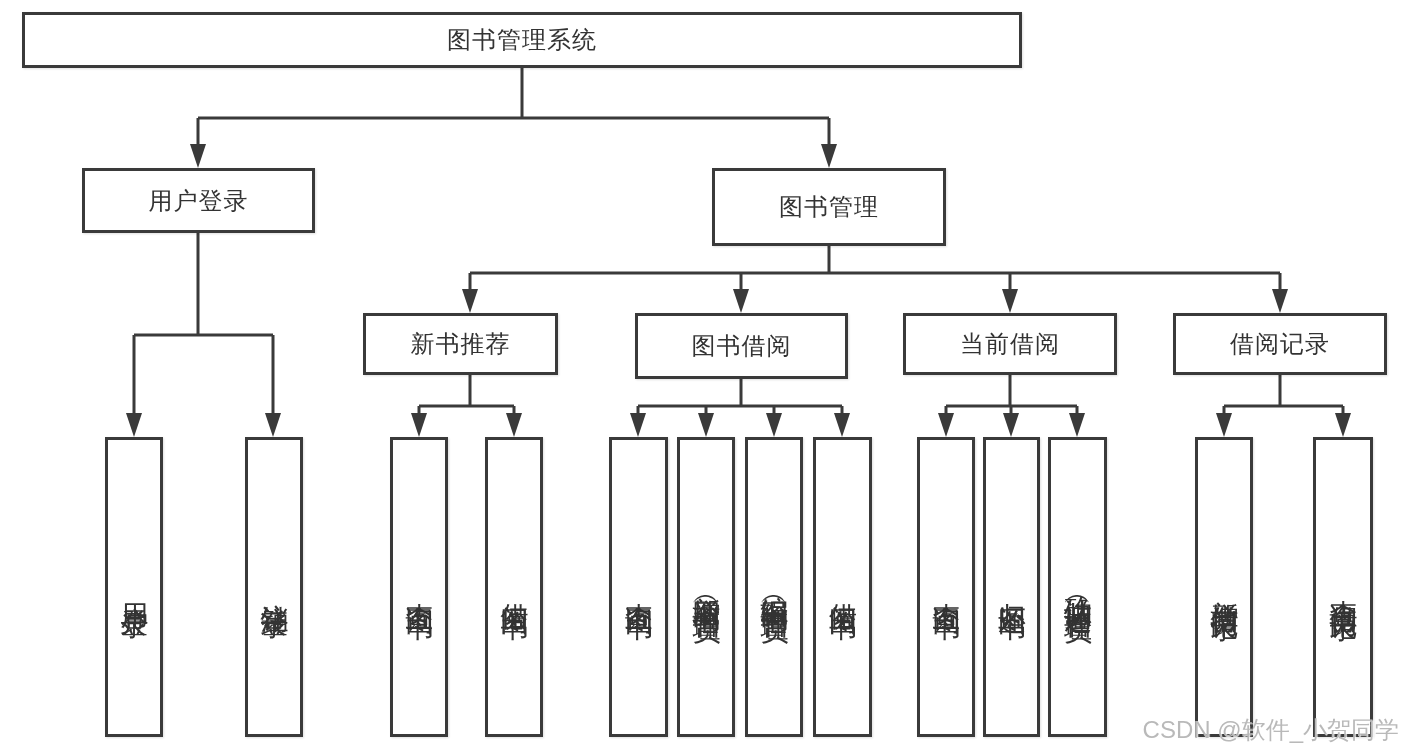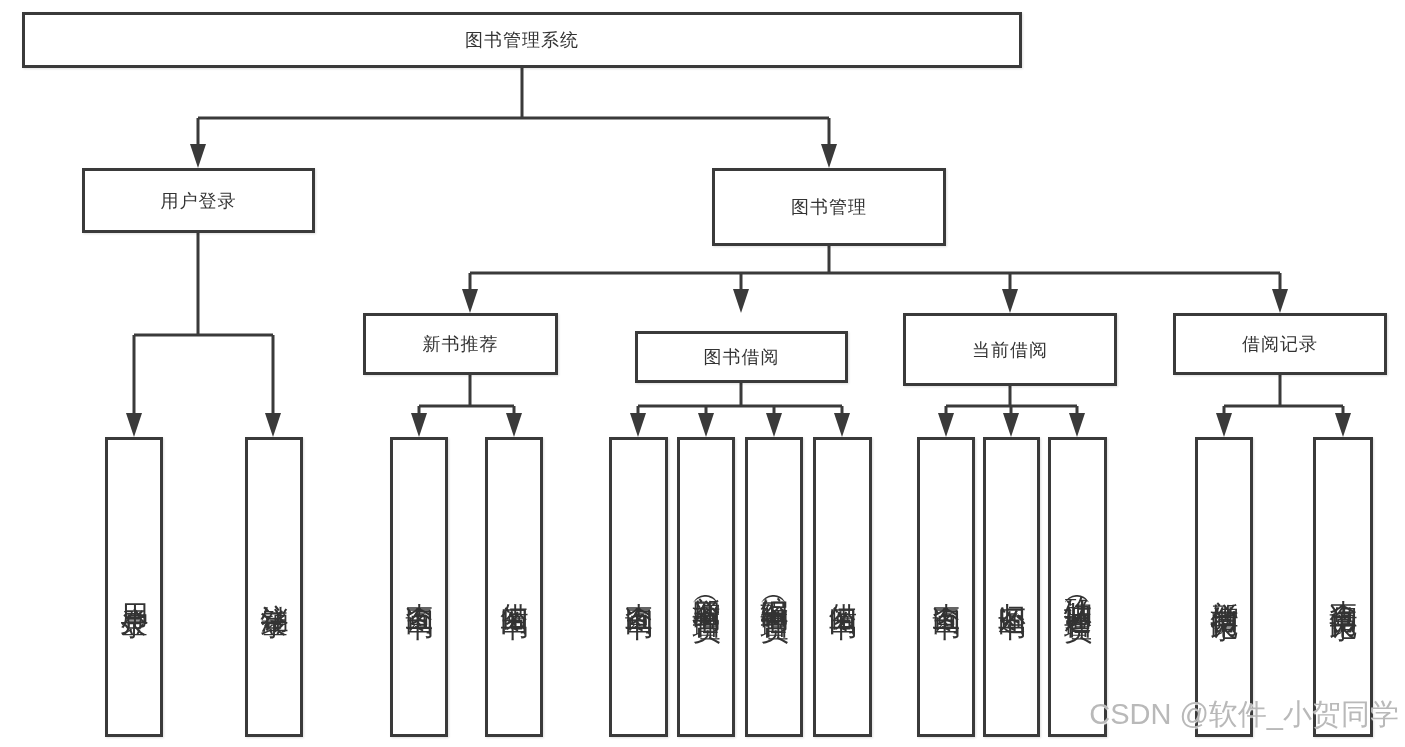--- a/index.html
+++ b/index.html
@@ -28,59 +28,59 @@
     position:absolute;
     box-sizing:border-box;
     border:3px solid var(--line);
     background:#fff;
     display:flex;
     align-items:center;
     justify-content:center;
     box-shadow:1px 1px 2px rgba(0,0,0,0.12);
   }
   .hbox span{
-    font-size:18px;
+    font-size:24px;
     letter-spacing:1px;
     white-space:nowrap;
   }
   .vbox span{
     writing-mode:vertical-rl;
     text-orientation:mixed;
     font-size:28px;
     line-height:1;
     letter-spacing:3px;
     white-space:nowrap;
   }
   
   .n-root   {left:22px;  top:12px;  width:1000px; height:56px;}
   .n-login  {left:82px;  top:168px; width:233px;  height:65px;}
   .n-mgmt   {left:712px; top:168px; width:234px;  height:78px;}
   .n-recom  {left:363px; top:313px; width:195px;  height:62px;}
-  .n-borrow {left:635px; top:331px; width:213px;  height:52px;}
-  .n-current{left:903px; top:313px; width:214px;  height:73px;}
+  .n-borrow {left:635px; top:313px; width:213px;  height:66px;}
+  .n-current{left:903px; top:313px; width:214px;  height:62px;}
   .n-records{left:1173px;top:313px; width:214px;  height:62px;}
   
   .vbox{top:437px;height:300px;}
   .v-login1 {left:105px; width:58px;}
   .v-logout {left:245px; width:58px;}
   .v-qbook1 {left:390px; width:58px;}
   .v-bbook1 {left:485px; width:58px;}
   .v-qbook2 {left:609px; width:59px;}
   .v-addbook{left:677px; width:58px;}
   .v-editbook{left:745px;width:58px;}
   .v-bbook2 {left:813px; width:59px;}
   .v-qbook3 {left:917px; width:58px;}
   .v-return {left:983px; width:57px;}
   .v-confirm{left:1048px;width:59px;}
   .v-addrec {left:1195px;width:58px;}
   .v-qrec   {left:1313px;width:60px;}
   #watermark{
     position:absolute;
-    right:6px;bottom:12px;
-    font-size:29px;
+    right:6px;bottom:1px;
+    font-size:24px;
     color:var(--watermark);
     text-shadow:1px 1px 1px rgba(255,255,255,0.9);
     white-space:nowrap;
     z-index:10;
   }
 </style>
 </head>
 <body>
 
 <div id="stage">

